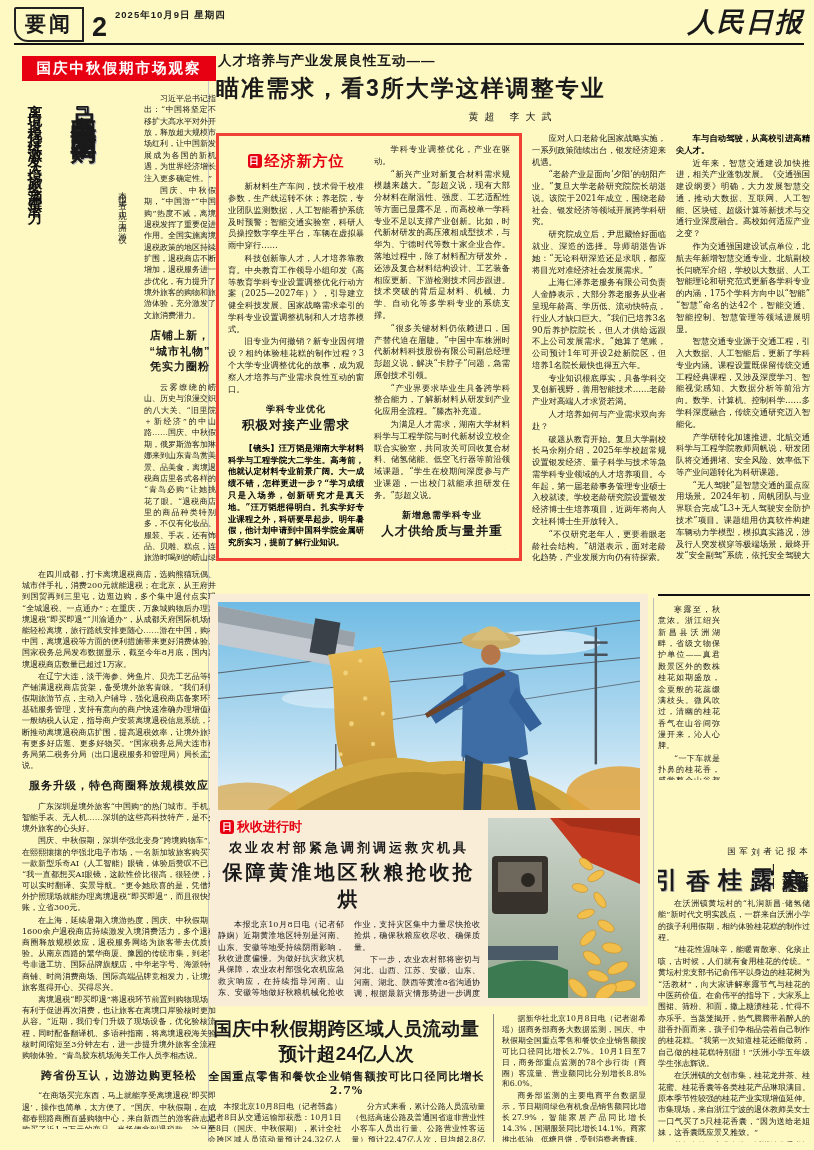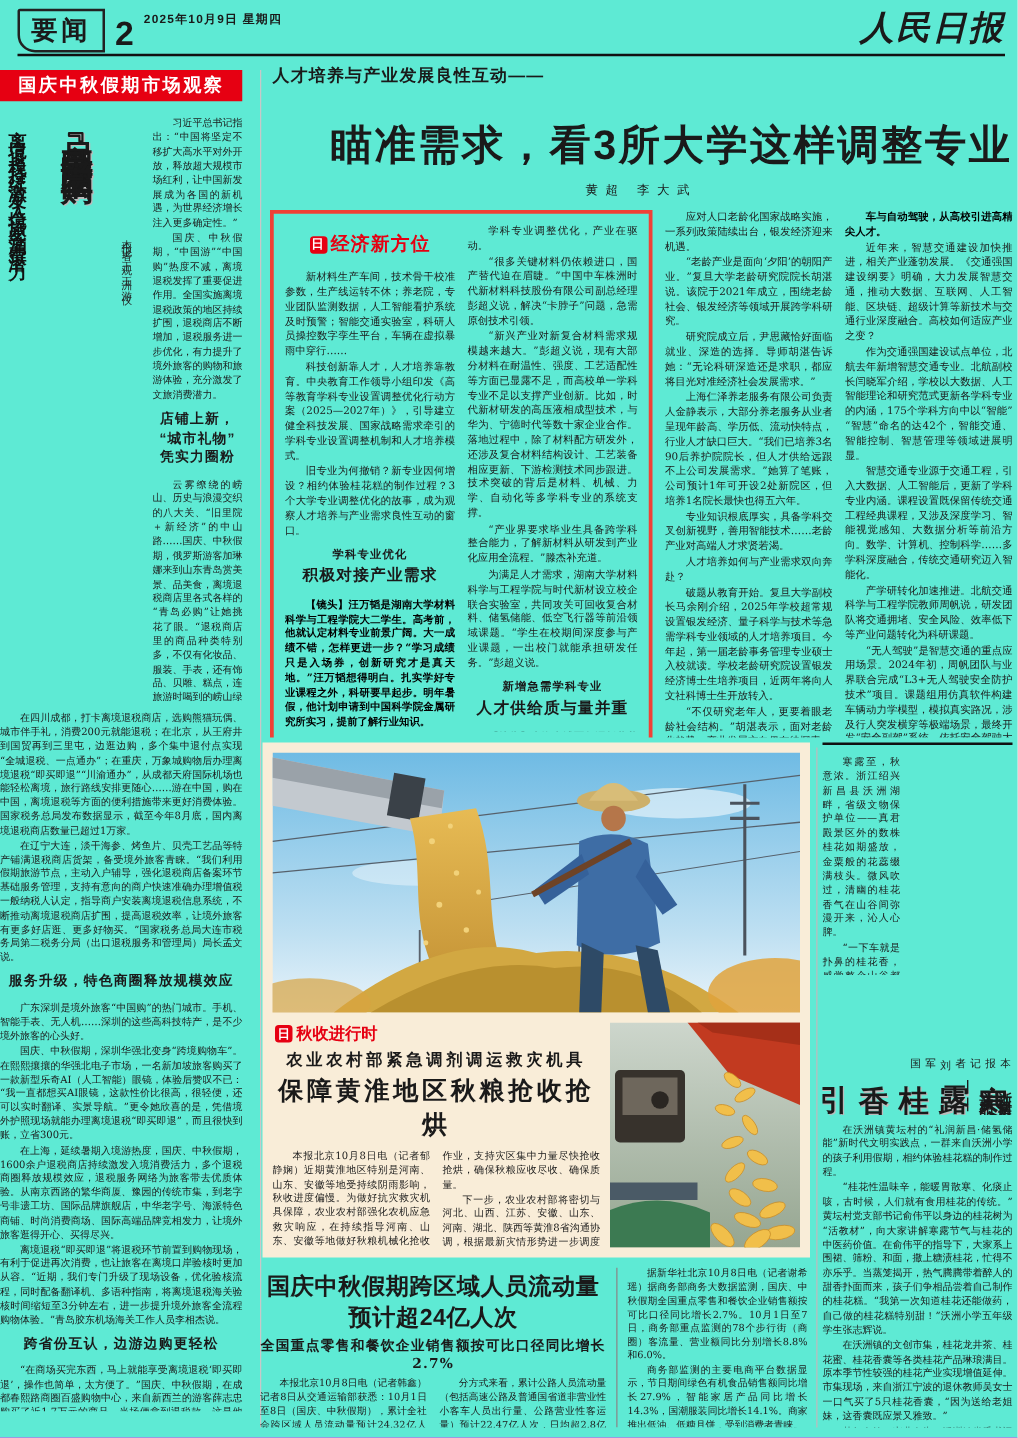--- a/index.html
+++ b/index.html
@@ -1,51 +1,51 @@
 <!DOCTYPE html>
 <html lang="zh"><head>
 <meta charset="utf-8">
 <style>
   html,body{margin:0;padding:0;background:#e9e9e9;}
-  .page{position:relative;width:814px;height:1150px;background:#5eead4;margin:0 auto;overflow:hidden;
+  .page{position:relative;width:814px;height:1150px;background:#fef9c3;margin:0 auto;overflow:hidden;
         font-family:"DejaVu Serif","Liberation Serif",serif;color:#1a1a1a;border-bottom:1px solid #d946ef;}
   
   .hdr{position:absolute;left:14px;top:4px;width:790px;height:38px;display:flex;align-items:flex-end;justify-content:space-between;}
   .hdr-left{display:flex;align-items:flex-end;gap:8px;}
   .sec-box{border:2px solid #222;border-radius:2px 0 0 14px;padding:1px 9px 2px;font-family:"Liberation Sans","DejaVu Sans",sans-serif;
            font-weight:700;font-size:21px;letter-spacing:3px;}
   .page-num{font-family:"Liberation Sans",sans-serif;font-size:27px;font-weight:700;line-height:1;padding-bottom:1px;}
   .hdr-date{font-size:9.5px;font-weight:700;padding-bottom:20px;letter-spacing:1px;font-family:"Liberation Sans",sans-serif;}
   .masthead{font-family:"DejaVu Serif",serif;font-style:italic;font-weight:700;font-size:27px;letter-spacing:2px;padding-bottom:2px;}
   .hdr-rule{position:absolute;left:14px;top:43px;width:790px;height:2px;background:#111;}
   .vdiv{position:absolute;left:208px;top:56px;bottom:8px;width:1px;background:#c8c8c8;}
   .vdiv2{position:absolute;left:653px;top:598px;bottom:8px;width:1px;background:#bcbcbc;}
   
   .blk{margin:0 0 1px;}
   .blk.p{text-indent:2em;text-align:justify;}
   .blk.lens{text-indent:2em;text-align:justify;font-weight:600;color:#000;}
   .blk.sub{text-align:center;font-family:"Liberation Sans",sans-serif;font-weight:700;font-size:11px;margin:7px 0;letter-spacing:1px;}
   .blk.subA{text-align:center;font-weight:700;font-size:9px;margin:8px 0 1px;letter-spacing:1px;}
   .blk.subB{text-align:center;font-family:"Liberation Sans",sans-serif;font-weight:900;font-size:12.5px;margin:0 0 8px;letter-spacing:1px;}
   
-  .left-col{position:absolute;left:0;top:56px;width:194px;height:1086px;overflow:hidden;}
+  .left-col{position:absolute;left:22px;top:56px;width:194px;height:1086px;overflow:hidden;}
   .red-banner{height:25px;background:#e60012;color:#fff;font-family:"Liberation Sans",sans-serif;font-weight:700;
               font-size:14.5px;letter-spacing:2px;display:flex;align-items:center;justify-content:center;margin-bottom:12px;}
   .la-top{display:flex;gap:15px;height:468px;overflow:hidden;}
   .v-side{writing-mode:vertical-rl;font-family:"Liberation Sans",sans-serif;font-weight:700;font-size:14.5px;
           letter-spacing:7px;width:22px;color:#111;}
   .v-big{writing-mode:vertical-rl;font-family:"Liberation Sans",sans-serif;font-weight:900;font-size:26px;
          letter-spacing:2px;width:40px;line-height:1.2;text-shadow:1px 1px 0 #bbb;}
   .v-byline{writing-mode:vertical-rl;font-size:8.5px;width:15px;letter-spacing:3px;padding-top:92px;color:#222;}
   .la-narrow{flex:1;overflow:hidden;font-size:8px;line-height:1.42;}
   .la-body{margin-top:8px;height:560px;overflow:hidden;font-size:8px;line-height:1.4;}
   
   .main-art{position:absolute;left:216px;top:50px;width:594px;height:540px;overflow:hidden;}
   .ma-kicker{font-family:"Liberation Sans",sans-serif;font-weight:700;font-size:13.5px;letter-spacing:1px;margin:2px 0 2px 2px;}
-  .ma-head{font-family:"Liberation Sans",sans-serif;font-weight:900;font-size:33px;letter-spacing:2px;text-align:right;margin:24px 0 6px;}
+  .ma-head{font-family:"Liberation Sans",sans-serif;font-weight:900;font-size:23px;letter-spacing:2px;text-align:left;margin:3px 0 6px;}
   .ma-byline{text-align:center;font-size:10px;letter-spacing:6px;margin-bottom:9px;}
   .ma-cols{display:flex;gap:10px;height:428px;}
   .col{flex:1;overflow:hidden;font-size:8.3px;line-height:1.42;}
   .red-box{flex:0 0 282px;border:3px solid #ef4136;padding:8px 9px;display:flex;gap:10px;}
   .eco-logo{color:#e60012;font-family:"Liberation Sans",sans-serif;font-weight:900;font-size:15px;text-align:center;
             margin:6px 0 10px;letter-spacing:1px;display:flex;align-items:center;justify-content:center;gap:3px;}
   .slogo{display:inline-flex;width:14px;height:14px;background:#e60012;color:#fff;border-radius:3px;font-size:10px;
          align-items:center;justify-content:center;font-weight:700;}
   
   .harvest{position:absolute;left:210px;top:594px;width:438px;height:412px;background:#f9edd8;padding:8px;box-sizing:border-box;overflow:hidden;}
@@ -133,22 +133,22 @@
               <div class="blk p">科技创新靠人才，人才培养靠教育。中央教育工作领导小组印发《高等教育学科专业设置调整优化行动方案（2025—2027年）》，引导建立健全科技发展、国家战略需求牵引的学科专业设置调整机制和人才培养模式。</div>
               <div class="blk p">旧专业为何撤销？新专业因何增设？相约体验桂花糕的制作过程？3个大学专业调整优化的故事，成为观察人才培养与产业需求良性互动的窗口。</div>
               <div class="blk subA">学科专业优化</div>
               <div class="blk subB">积极对接产业需求</div>
               <div class="blk lens">【镜头】汪万韬是湖南大学材料科学与工程学院大二学生。高考前，他就认定材料专业前景广阔。大一成绩不错，怎样更进一步？“学习成绩只是入场券，创新研究才是真天地。”汪万韬想得明白。扎实学好专业课程之外，科研要早起步。明年暑假，他计划申请到中国科学院金属研究所实习，提前了解行业知识。</div>
               <div class="blk p">撤销多个专业，新设电子信息材料专业……近年来，湖南大学材料科学与工程学院完成多轮专业调整。背后有何考量？</div>
             </div>
         </div>
         <div class="col">
             <div class="blk p">学科专业调整优化，产业在驱动。</div>
+            <div class="blk p">“新兴产业对新复合材料需求规模越来越大。”彭超义说，现有大部分材料在耐温性、强度、工艺适配性等方面已显露不足，而高校单一学科专业不足以支撑产业创新。比如，时代新材研发的高压液相成型技术，与华为、宁德时代等数十家企业合作。落地过程中，除了材料配方研发外，还涉及复合材料结构设计、工艺装备相应更新、下游检测技术同步跟进。技术突破的背后是材料、机械、力学、自动化等多学科专业的系统支撑。</div>
             <div class="blk p">“很多关键材料仍依赖进口，国产替代迫在眉睫。”中国中车株洲时代新材料科技股份有限公司副总经理彭超义说，解决“卡脖子”问题，急需原创技术引领。</div>
-            <div class="blk p">“新兴产业对新复合材料需求规模越来越大。”彭超义说，现有大部分材料在耐温性、强度、工艺适配性等方面已显露不足，而高校单一学科专业不足以支撑产业创新。比如，时代新材研发的高压液相成型技术，与华为、宁德时代等数十家企业合作。落地过程中，除了材料配方研发外，还涉及复合材料结构设计、工艺装备相应更新、下游检测技术同步跟进。技术突破的背后是材料、机械、力学、自动化等多学科专业的系统支撑。</div>
             <div class="blk p">“产业界要求毕业生具备跨学科整合能力，了解新材料从研发到产业化应用全流程。”滕杰补充道。</div>
             <div class="blk p">为满足人才需求，湖南大学材料科学与工程学院与时代新材设立校企联合实验室，共同攻关可回收复合材料、储氢储能、低空飞行器等前沿领域课题。“学生在校期间深度参与产业课题，一出校门就能承担研发任务。”彭超义说。</div>
             <div class="blk subA">新增急需学科专业</div>
             <div class="blk subB">人才供给质与量并重</div>
             <div class="blk lens">【镜头】上海青浦区仁泽赵巷养护院，复旦大学老龄研究院博士生尹思藏俯身，将搭载人工智能大模型的平板电脑递给九旬老人。“点开就能问。”她耐心解释。约1个月过去，统计显示，老年人的大模型对话呈多样需求：了解医药药品功效，规划外出路径，还会询问如何辅导孙辈功课。这是尹思藏长期开展的科研课题，通过采集老年人使用大模型的交互数据，为更多智能设备适老化改造提供方向。</div>
           </div>
       </div>
       <div class="col">
           <div class="blk p">应对人口老龄化国家战略实施，一系列政策陆续出台，银发经济迎来机遇。</div>
           <div class="blk p">“老龄产业是面向‘夕阳’的朝阳产业。”复旦大学老龄研究院院长胡湛说。该院于2021年成立，围绕老龄社会、银发经济等领域开展跨学科研究。</div>

